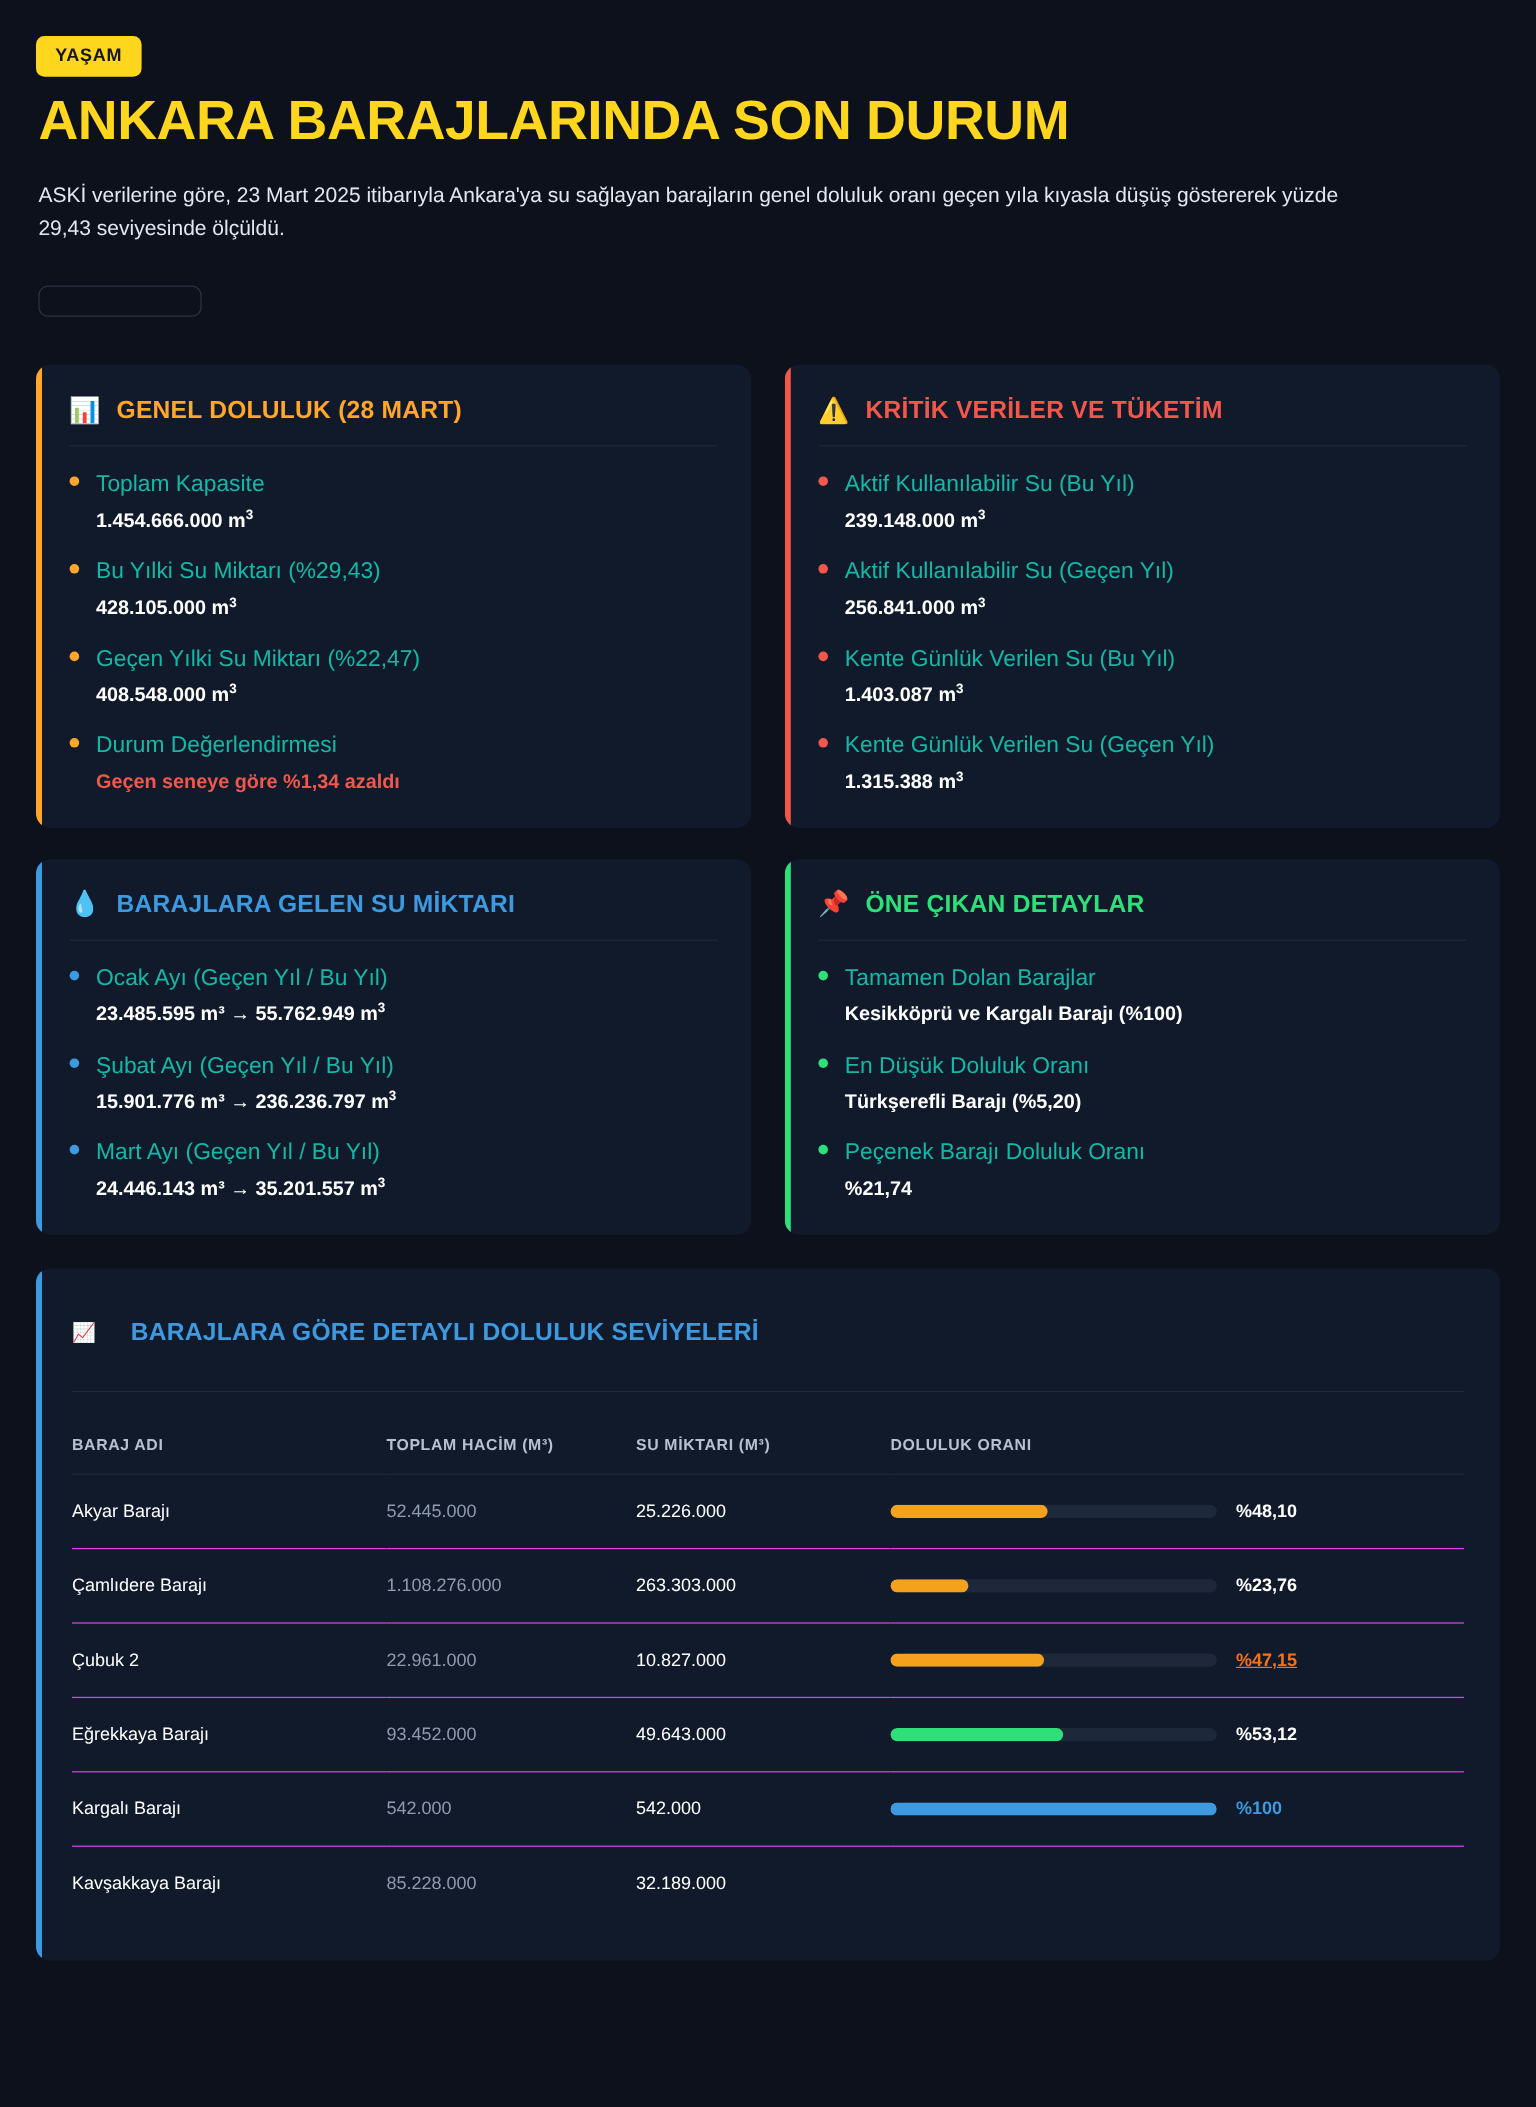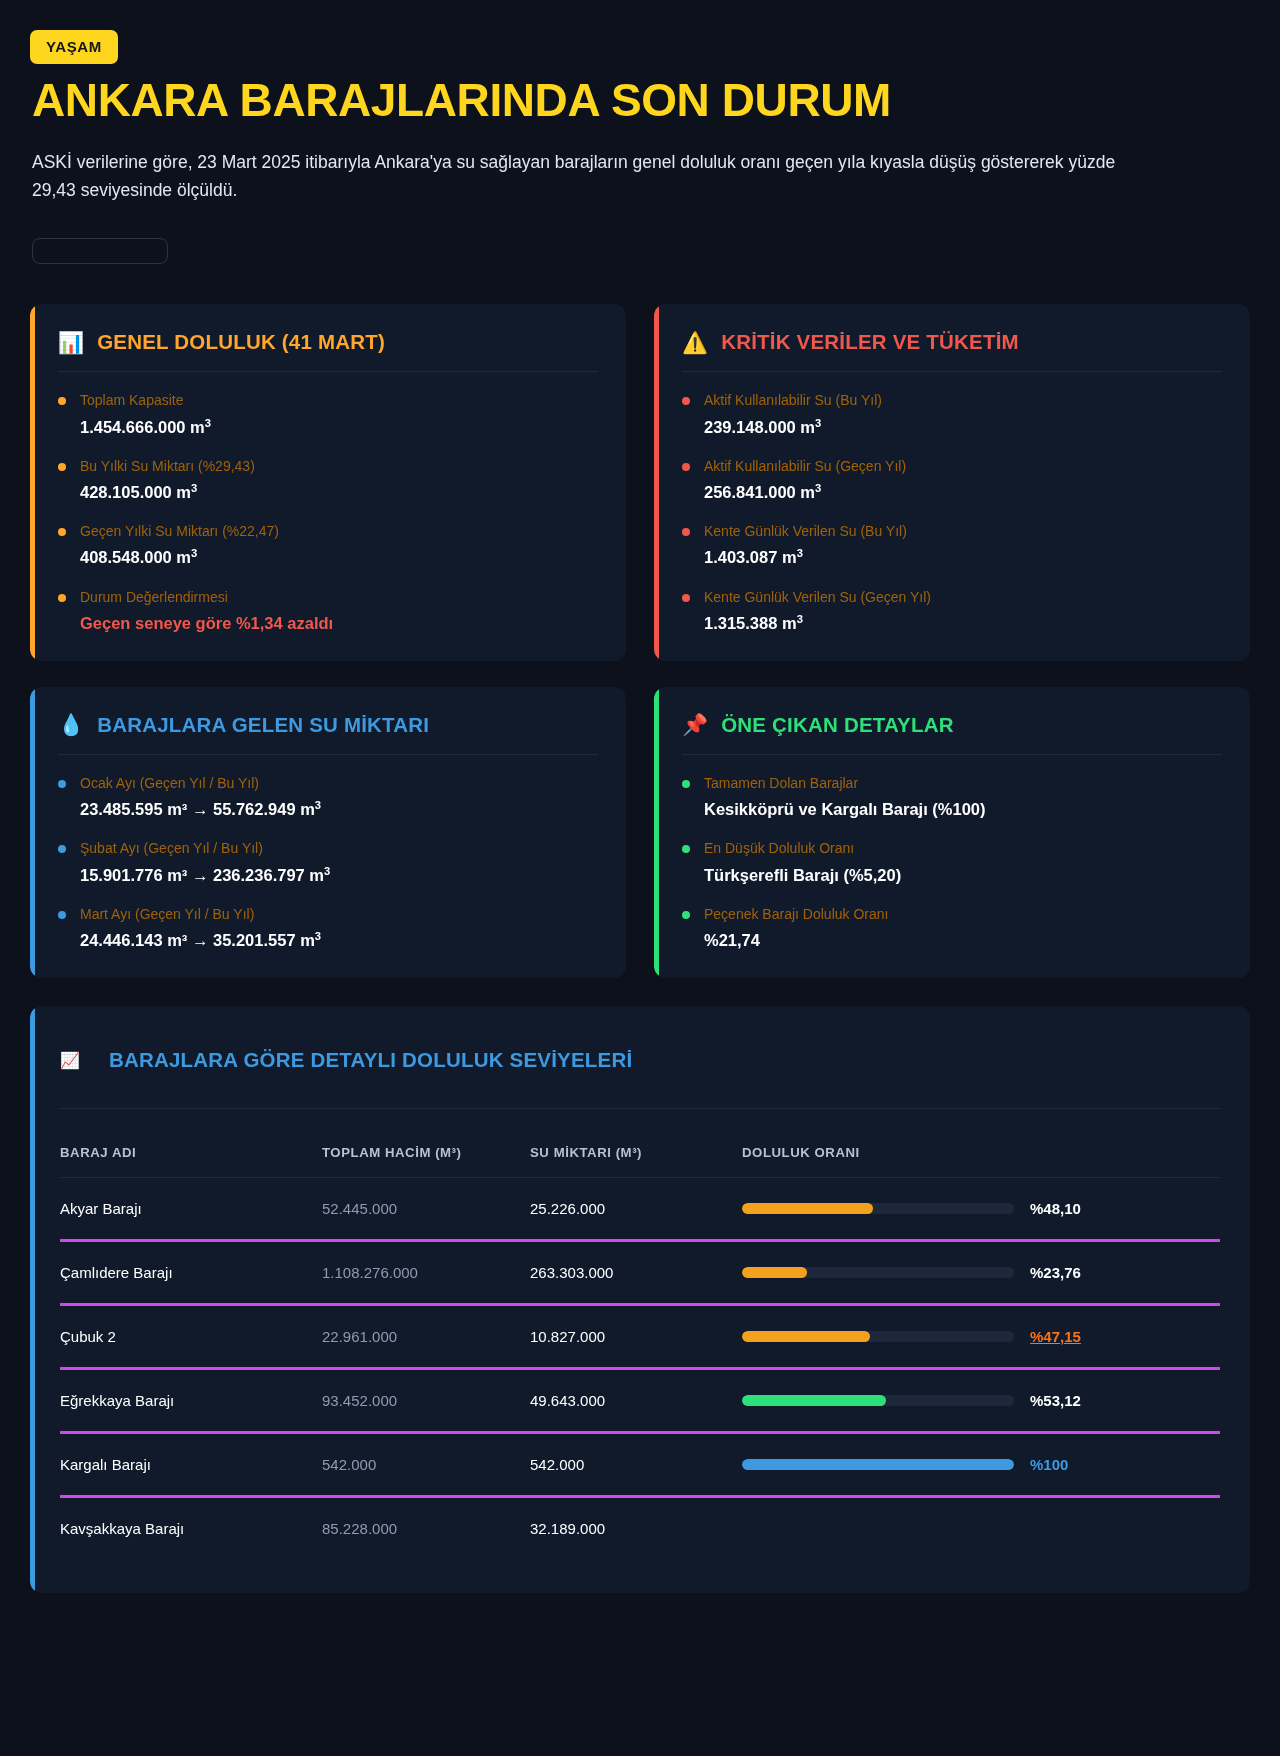--- a/index.html
+++ b/index.html
@@ -111,22 +111,22 @@
   ul.kv li:last-child { margin-bottom: 0; }
   ul.kv li .dot {
     position: absolute;
     left: 0; top: 7px;
     width: 8px; height: 8px;
     border-radius: 50%;
     background: var(--accent, #ffa62b);
   }
   .kv-label {
     display: block;
-    font-size: 14px;
-    color: #a16207;
+    font-size: 19px;
+    color: #14b8a6;
     line-height: 1.45;
   }
   .kv-value {
     display: block;
     font-size: 16.5px;
     font-weight: bold;
     color: #ffffff;
     margin-top: 5px;
     line-height: 1.4;
   }
@@ -172,21 +172,21 @@
     text-align: left;
     font-size: 13.2px;
     letter-spacing: 0.55px;
     font-weight: bold;
     color: #b7c1d1;
     padding: 26px 0 17px 0;
     border-bottom: 1px solid #1e2a3d;
   }
   table.dams tbody td {
     padding: 22px 0 22px 0;
-    border-bottom: 3px solid #d946ef;
+    border-bottom: 1px solid #d946ef;
     font-size: 15px;
     vertical-align: middle;
   }
   table.dams tbody tr:last-child td { border-bottom: none; }
   td.name { color: #ffffff; font-weight: 400; width: 262px; }
   td.vol  { color: #8e9bb0; width: 208px; }
   td.amt  { color: #ffffff; width: 212px; }
   td.rate { }
   .rate-wrap {
     display: flex;
@@ -222,21 +222,21 @@
   <h1 class="main-title">ANKARA BARAJLARINDA SON DURUM</h1>
 
   <p class="lede">ASKİ verilerine göre, 23 Mart 2025 itibarıyla Ankara'ya su sağlayan barajların genel doluluk oranı geçen yıla kıyasla düşüş göstererek yüzde 29,43 seviyesinde ölçüldü.</p>
 
   <div class="ghost-pill"></div>
 
   <div class="grid" id="card-grid">
       <div class="card" style="--accent: #ffa62b;">
         <div class="card-head">
           <span class="ic">📊</span>
-          <h2>GENEL DOLULUK (41 MART)</h2>
+          <h2>GENEL DOLULUK (28 MART)</h2>
         </div>
         <ul class="kv">
           <li>
             <span class="dot"></span>
             <span class="kv-label">Toplam Kapasite</span>
             <span class="kv-value"><span>1.454.666.000 m</span><sup>3</sup></span>
           </li>
           <li>
             <span class="dot"></span>
             <span class="kv-label">Bu Yılki Su Miktarı (%29,43)</span>

